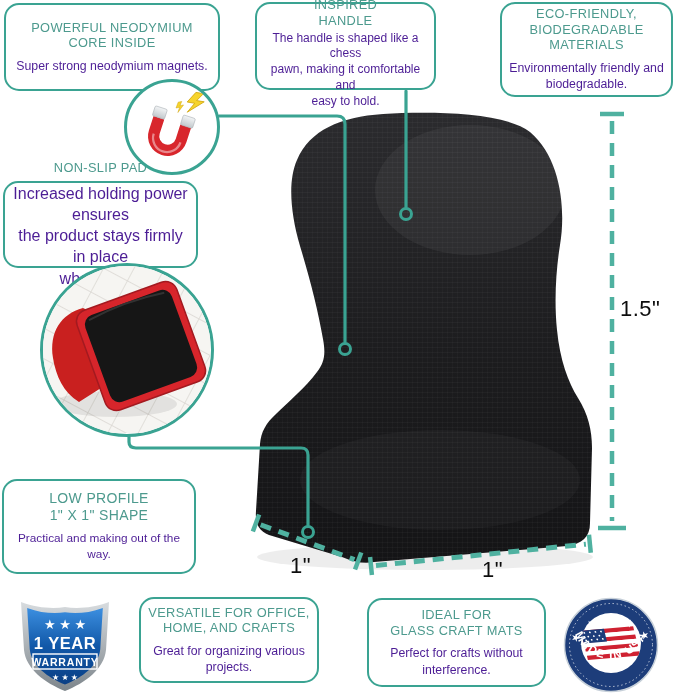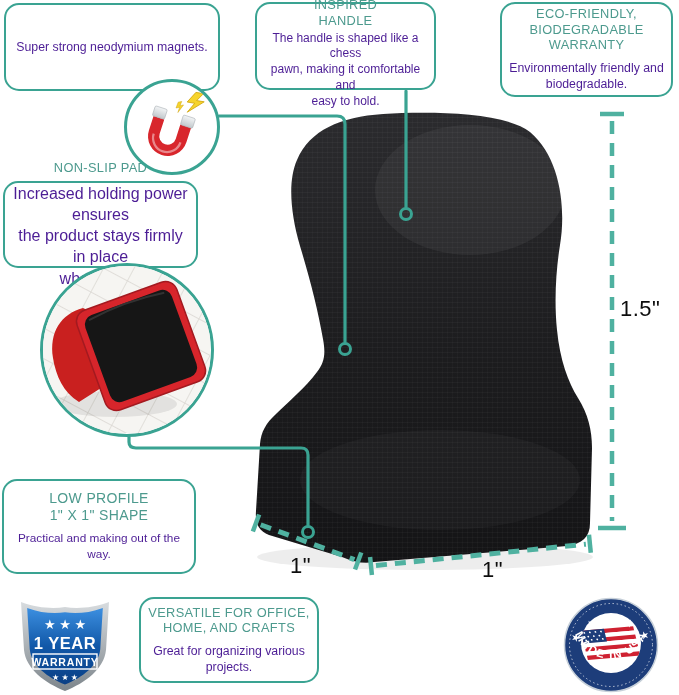--- a/index.html
+++ b/index.html
@@ -82,34 +82,36 @@
       </g>
       <g transform="translate(371,566) rotate(-5.8)">
         <line x1="0" y1="-9" x2="0" y2="9" stroke-width="4.5"></line>
         <line x1="5" y1="0" x2="216" y2="0" stroke-width="5" stroke-dasharray="11 8"></line>
         <line x1="220" y1="-9" x2="220" y2="9" stroke-width="4.5"></line>
       </g>
     </g>
   </svg>
 
   <div class="callout" style="left:4px;top:3px;width:216px;height:88px">
+    <div class="title">POWERFUL NEODYMIUM
+CORE INSIDE</div>
     <div class="body">Super strong neodymium magnets.</div>
   </div>
 
   <div class="callout" style="left:255px;top:2px;width:181px;height:88px">
     <div class="title" style="margin-bottom:2px">ERGONOMIC PAWN-INSPIRED
 HANDLE</div>
     <div class="body" style="font-size:12px">The handle is shaped like a chess
 pawn, making it comfortable and
 easy to hold.</div>
   </div>
 
   <div class="callout" style="left:500px;top:2px;width:173px;height:95px">
     <div class="title">ECO-FRIENDLY,
-BIODEGRADABLE WARRANTY</div>
+BIODEGRADABLE MATERIALS</div>
     <div class="body">Environmentally friendly and
 biodegradable.</div>
   </div>
 
   <div class="callout" style="left:3px;top:181px;width:195px;height:87px">
     <div class="title">NON-SLIP PAD</div>
     <div class="body" style="font-size:16px">Increased holding power ensures
 the product stays firmly in place
 when used.</div>
   </div>
@@ -120,20 +122,26 @@
     <div class="body" style="font-size:11.8px">Practical and making out of the way.</div>
   </div>
 
   <div class="callout" style="left:139px;top:597px;width:180px;height:86px">
     <div class="title">VERSATILE FOR OFFICE,
 HOME, AND CRAFTS</div>
     <div class="body">Great for organizing various
 projects.</div>
   </div>
 
+  <div class="callout" style="left:367px;top:598px;width:179px;height:89px">
+    <div class="title">IDEAL FOR
+GLASS CRAFT MATS</div>
+    <div class="body">Perfect for crafts without
+interference.</div>
+  </div>
 
   <div class="circle-badge magnet-circle">
     <svg width="90" height="90" viewBox="-48 -48 96 96">
       <defs>
         <linearGradient id="sil" x1="0" y1="0" x2="0" y2="1">
           <stop offset="0" stop-color="#f3f5f6"></stop>
             <stop offset="1" stop-color="#c2c8cc"></stop>
         </linearGradient>
       </defs>
       <g transform="translate(-4,8) rotate(18)">

